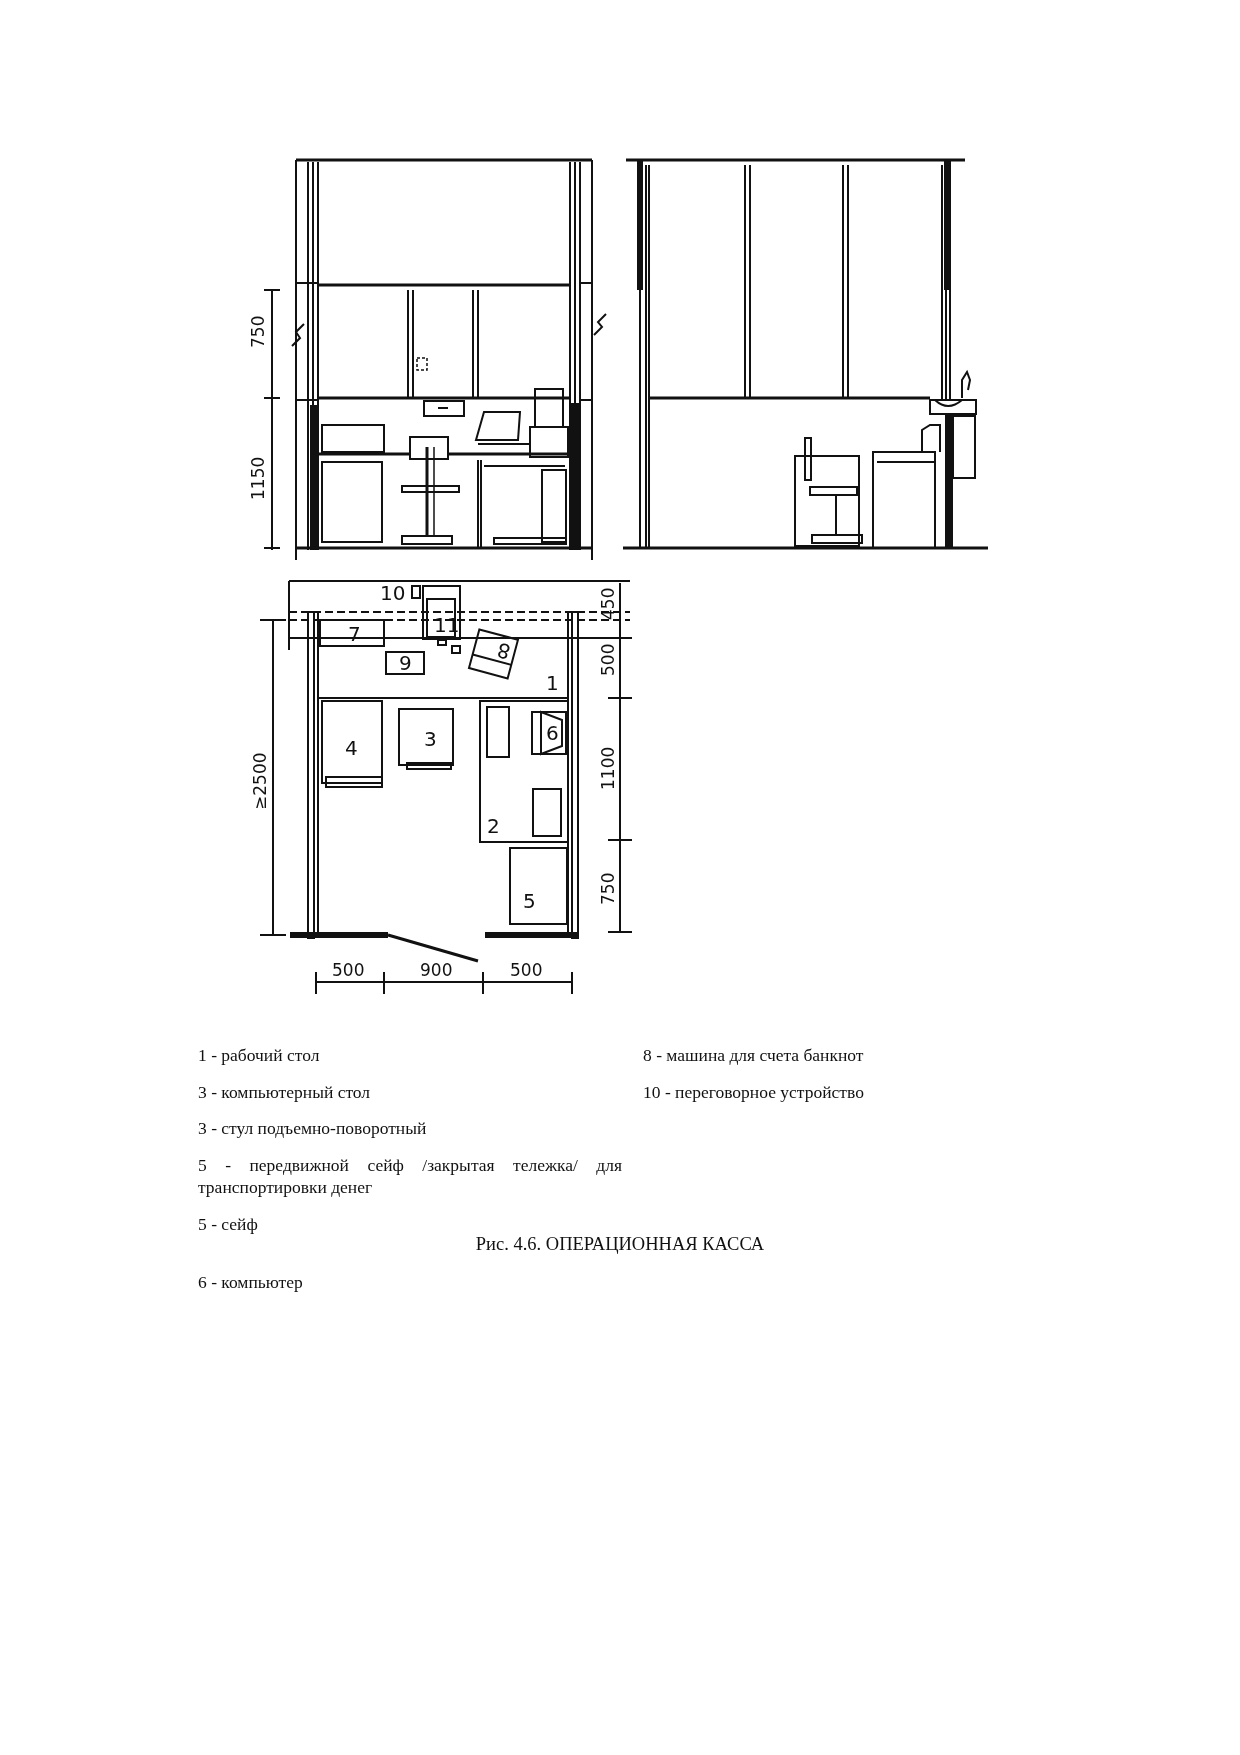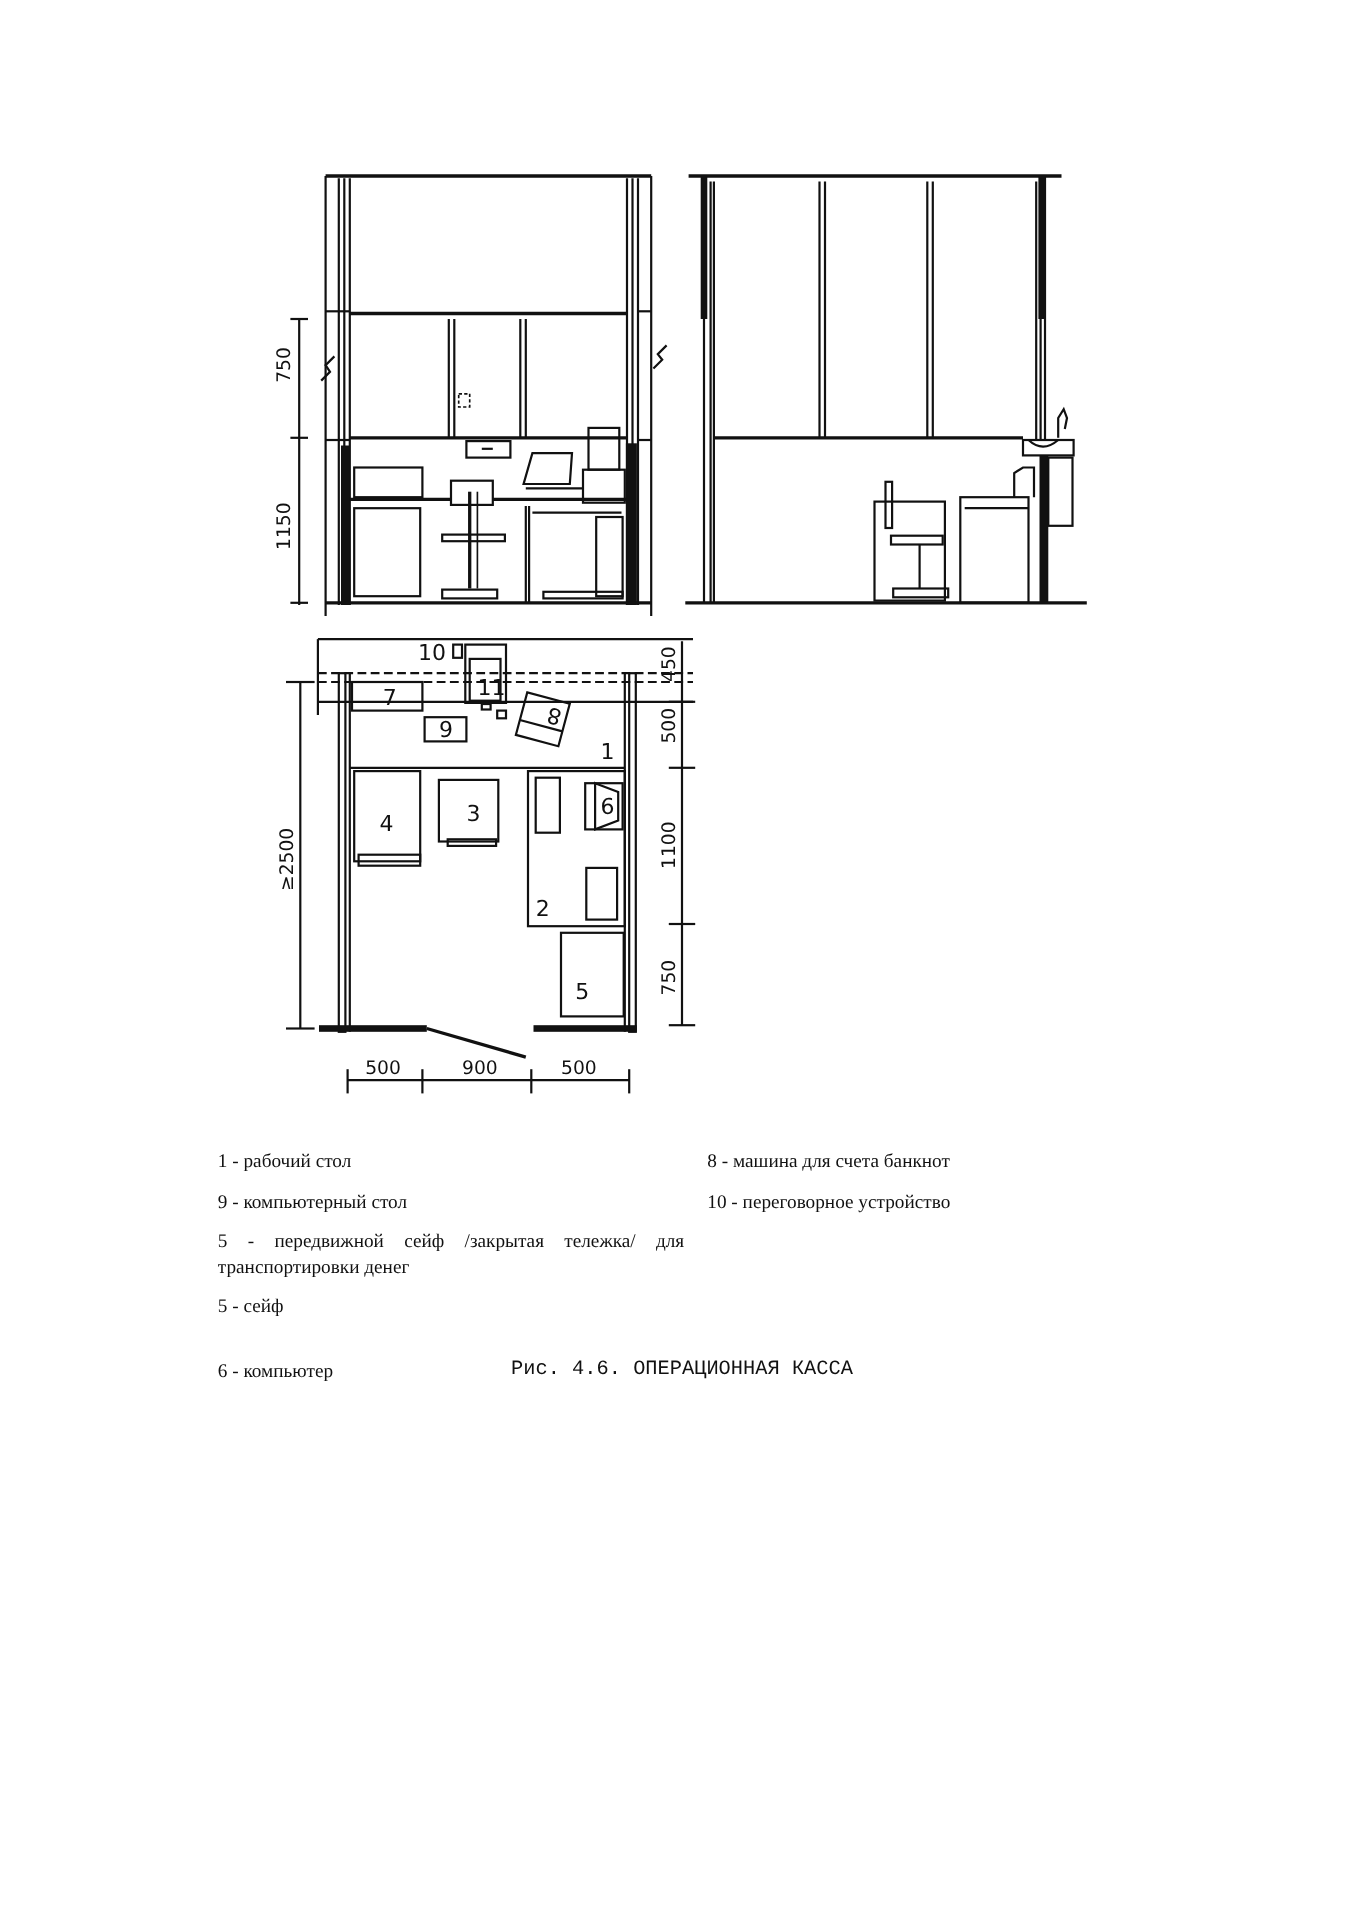--- a/index.html
+++ b/index.html
@@ -7,21 +7,21 @@
          font-family:"Liberation Serif", serif; color:#111; }
   #drawing { position:absolute; left:0; top:0; }
   .dimtext { font-family:"DejaVu Sans", sans-serif; font-size:17px; fill:#111; }
   .numtext { font-family:"DejaVu Sans", sans-serif; font-size:20px; fill:#111; }
   .legend { position:absolute; font-size:17.5px; line-height:22.5px; }
   .legend .row { text-align:justify; text-align-last:left;margin-top:14px; }
   .legend .gap { height:22px; }
   #legend-left { left:198px; top:1030px; width:424px; }
   #legend-right { left:643px; top:1030px; width:422px; }
   #caption { position:absolute; left:0; width:1240px; top:1234px; text-align:center;
-             font-size:18.5px;font-family:Liberation Mono, monospace; }
+             font-size:18.5px; }
 </style>
 </head>
 <body>
 
 <svg id="drawing" width="1240" height="1010" viewBox="0 0 1240 1010" xmlns="http://www.w3.org/2000/svg">
   <g fill="none" stroke="#111" stroke-width="2">
 
     <g>
 
       <line x1="296" y1="160" x2="592" y2="160" stroke-width="3"></line>
@@ -211,21 +211,22 @@
   <text class="dimtext" transform="translate(614 676) rotate(-90)">500</text>
   <text class="dimtext" transform="translate(614 790) rotate(-90)">1100</text>
   <text class="dimtext" transform="translate(614 905) rotate(-90)">750</text>
   <text class="dimtext" x="332" y="976">500</text>
   <text class="dimtext" x="420" y="976">900</text>
   <text class="dimtext" x="510" y="976">500</text>
 </svg>
 
 <div id="legend-left" class="legend">
   <div class="row">1 - рабочий стол</div>
-  <div class="row">9 - компьютерный стол</div>
+  <div class="row">3 - компьютерный стол</div>
+  <div class="row">3 - стул подъемно-поворотный</div>
   <div class="row">5 - передвижной сейф /закрытая тележка/ для транспортировки денег</div>
   <div class="row">5 - сейф</div>
   <div class="gap"></div>
   <div class="row">6 - компьютер</div>
 </div>
 
 <div id="legend-right" class="legend">
   <div class="row">8 - машина для счета банкнот</div>
   <div class="row">10 - переговорное устройство</div>
   <div class="gap"></div>

